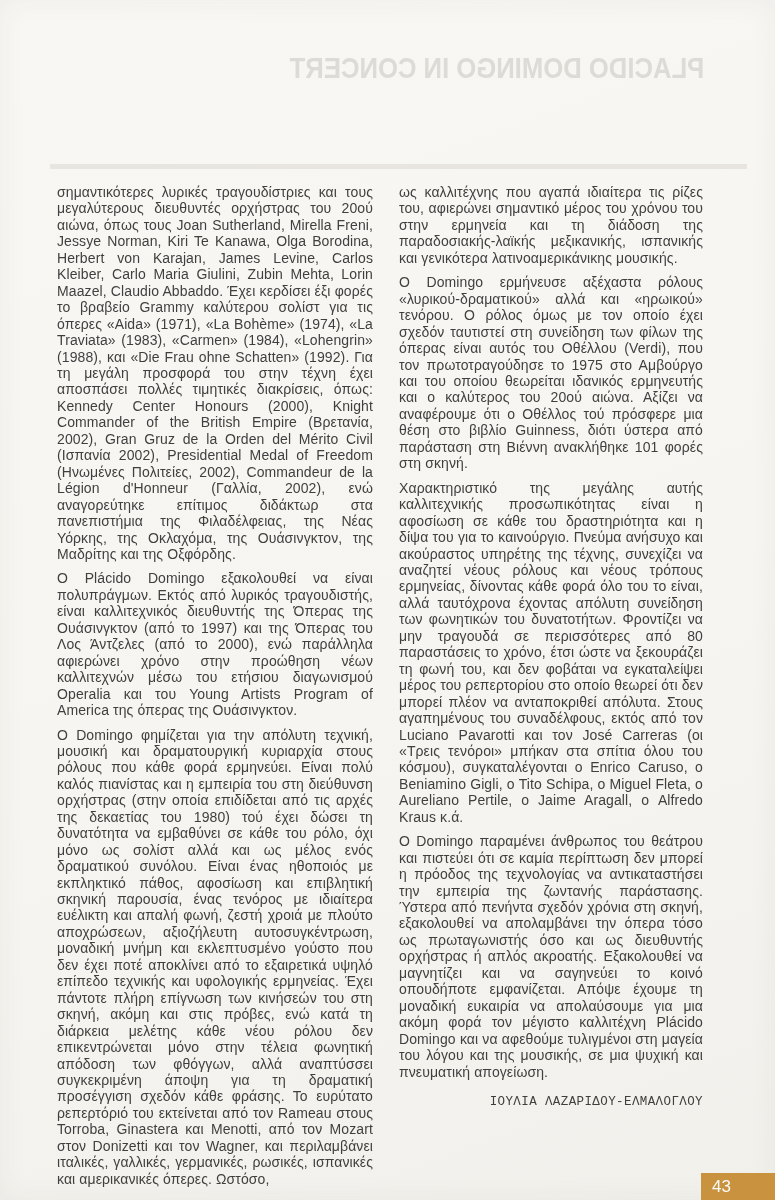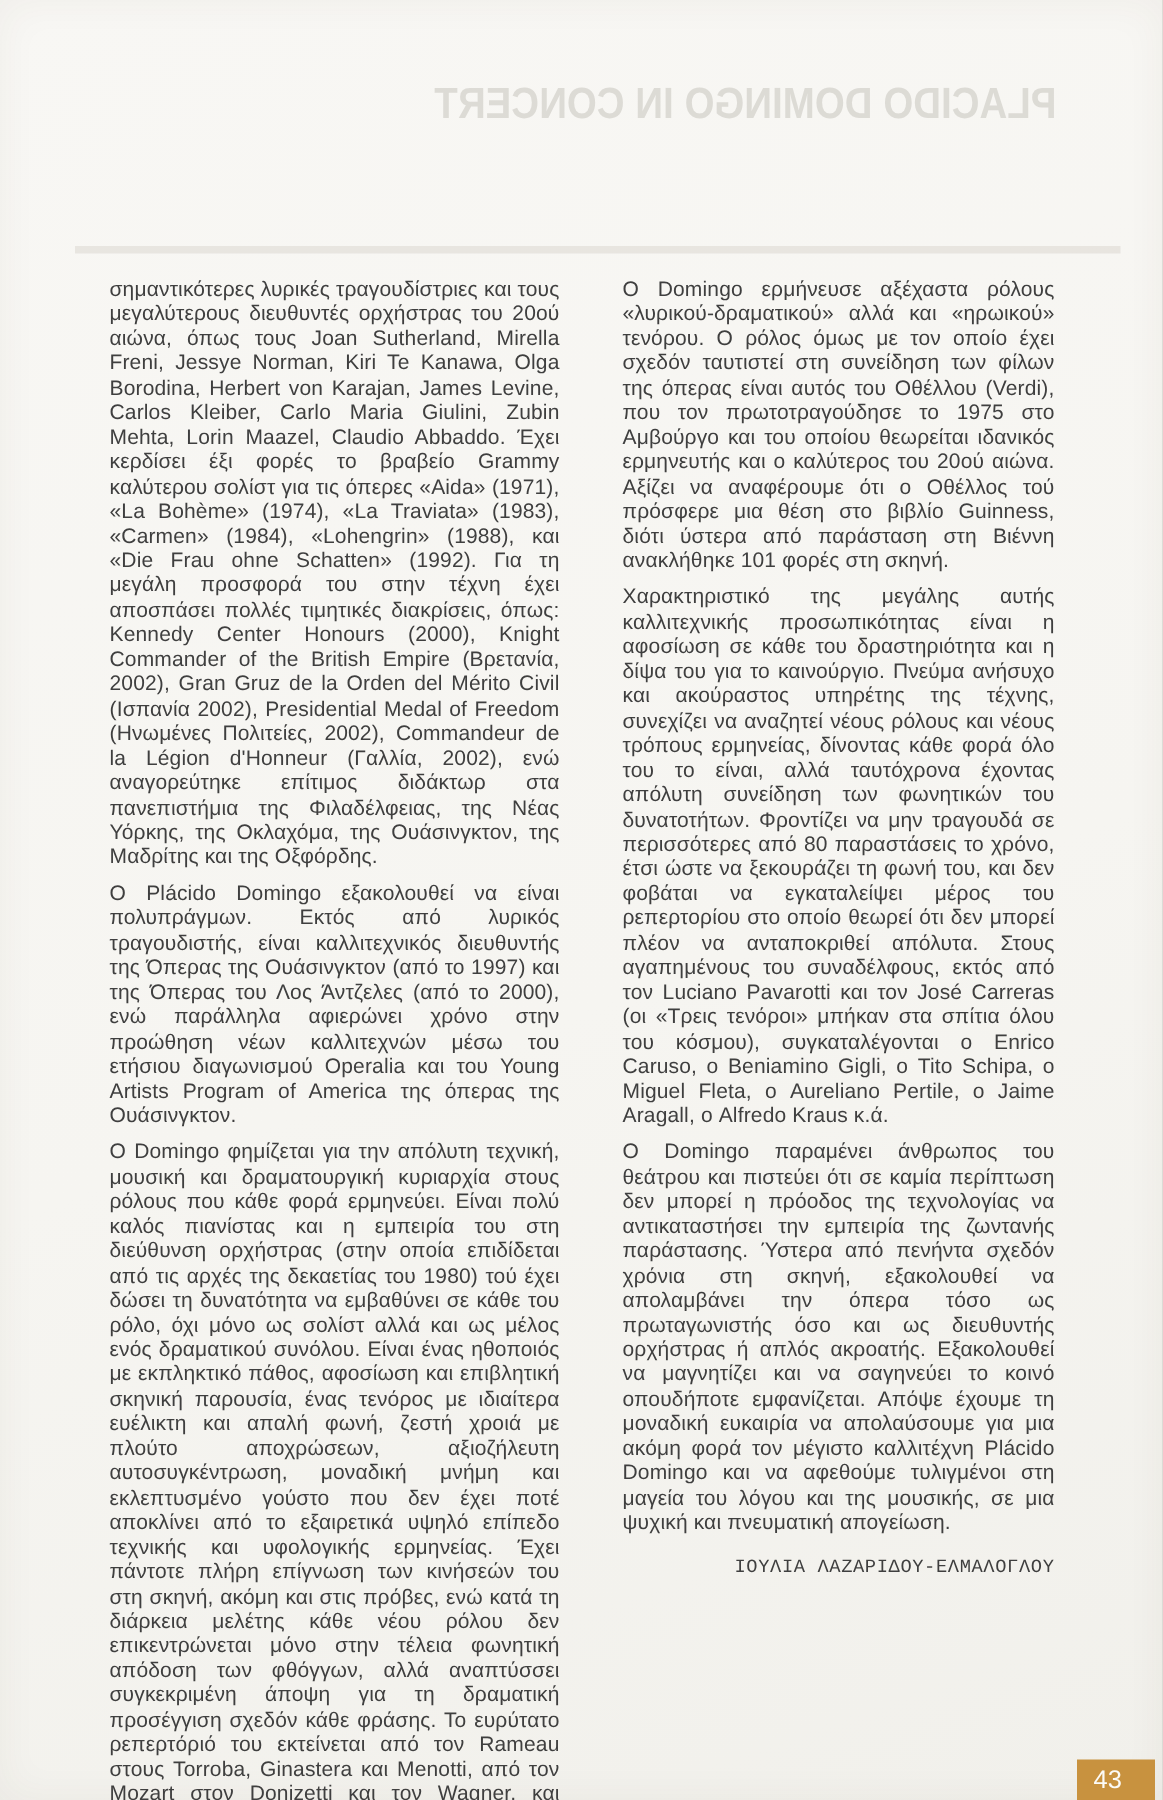--- a/index.html
+++ b/index.html
@@ -33,35 +33,35 @@
   }
   .col {
     position: absolute;
     top: 184px;
     text-align: justify;
     font-size: 14px;
     line-height: 16.45px;
     letter-spacing: 0.1px;
     color: #3f3f3f;
   }
-  .col p { margin: 0 0 8px 16px; }
+  .col p { margin: 0 0 8px 0; }
   .col-left  { left: 57px;  width: 316px; }
   .col-right { left: 399px; width: 304px; }
   .byline {
     margin-top: 14px;
     text-align: right;
     font-size: 12.5px;
     letter-spacing: 0.4px;
     color: #3f3f3f;
     font-family: Liberation Mono, monospace;
   }
   .page-badge {
     position: absolute;
-    left: 718px; top: 1173px;
-    width: 52px; height: 27px;
+    left: 701px; top: 1173px;
+    width: 74px; height: 27px;
     box-sizing: border-box;
     padding-left: 11px;
     background: #c8923f;
     color: #fcfbf7;
     font-size: 17px;
     line-height: 27px;
   }
 </style>
 </head>
 <body>
@@ -72,20 +72,21 @@
 
   <div class="ghost-rule"></div>
 
   <div class="col col-left">
     <p>σημαντικότερες λυρικές τραγουδίστριες και τους μεγαλύτερους διευθυντές ορχήστρας του 20ού αιώνα, όπως τους Joan Sutherland, Mirella Freni, Jessye Norman, Kiri Te Kanawa, Olga Borodina, Herbert von Karajan, James Levine, Carlos Kleiber, Carlo Maria Giulini, Zubin Mehta, Lorin Maazel, Claudio Abbaddo. Έχει κερδίσει έξι φορές το βραβείο Grammy καλύτερου σολίστ για τις όπερες «Aida» (1971), «La Bohème» (1974), «La Traviata» (1983), «Carmen» (1984), «Lohengrin» (1988), και «Die Frau ohne Schatten» (1992). Για τη μεγάλη προσφορά του στην τέχνη έχει αποσπάσει πολλές τιμητικές διακρίσεις, όπως: Kennedy Center Honours (2000), Knight Commander of the British Empire (Βρετανία, 2002), Gran Gruz de la Orden del Mérito Civil (Ισπανία 2002), Presidential Medal of Freedom (Ηνωμένες Πολιτείες, 2002), Commandeur de la Légion d'Honneur (Γαλλία, 2002), ενώ αναγορεύτηκε επίτιμος διδάκτωρ στα πανεπιστήμια της Φιλαδέλφειας, της Νέας Υόρκης, της Οκλαχόμα, της Ουάσινγκτον, της Μαδρίτης και της Οξφόρδης.</p>
     <p>Ο Plácido Domingo εξακολουθεί να είναι πολυπράγμων. Εκτός από λυρικός τραγουδιστής, είναι καλλιτεχνικός διευθυντής της Όπερας της Ουάσινγκτον (από το 1997) και της Όπερας του Λος Άντζελες (από το 2000), ενώ παράλληλα αφιερώνει χρόνο στην προώθηση νέων καλλιτεχνών μέσω του ετήσιου διαγωνισμού Operalia και του Young Artists Program of America της όπερας της Ουάσινγκτον.</p>
     <p>Ο Domingo φημίζεται για την απόλυτη τεχνική, μουσική και δραματουργική κυριαρχία στους ρόλους που κάθε φορά ερμηνεύει. Είναι πολύ καλός πιανίστας και η εμπειρία του στη διεύθυνση ορχήστρας (στην οποία επιδίδεται από τις αρχές της δεκαετίας του 1980) τού έχει δώσει τη δυνατότητα να εμβαθύνει σε κάθε του ρόλο, όχι μόνο ως σολίστ αλλά και ως μέλος ενός δραματικού συνόλου. Είναι ένας ηθοποιός με εκπληκτικό πάθος, αφοσίωση και επιβλητική σκηνική παρουσία, ένας τενόρος με ιδιαίτερα ευέλικτη και απαλή φωνή, ζεστή χροιά με πλούτο αποχρώσεων, αξιοζήλευτη αυτοσυγκέντρωση, μοναδική μνήμη και εκλεπτυσμένο γούστο που δεν έχει ποτέ αποκλίνει από το εξαιρετικά υψηλό επίπεδο τεχνικής και υφολογικής ερμηνείας. Έχει πάντοτε πλήρη επίγνωση των κινήσεών του στη σκηνή, ακόμη και στις πρόβες, ενώ κατά τη διάρκεια μελέτης κάθε νέου ρόλου δεν επικεντρώνεται μόνο στην τέλεια φωνητική απόδοση των φθόγγων, αλλά αναπτύσσει συγκεκριμένη άποψη για τη δραματική προσέγγιση σχεδόν κάθε φράσης. Το ευρύτατο ρεπερτόριό του εκτείνεται από τον Rameau στους Torroba, Ginastera και Menotti, από τον Mozart στον Donizetti και τον Wagner, και περιλαμβάνει ιταλικές, γαλλικές, γερμανικές, ρωσικές, ισπανικές και αμερικανικές όπερες. Ωστόσο,</p>
   </div>
 
   <div class="col col-right">
+    <p>ως καλλιτέχνης που αγαπά ιδιαίτερα τις ρίζες του, αφιερώνει σημαντικό μέρος του χρόνου του στην ερμηνεία και τη διάδοση της παραδοσιακής-λαϊκής μεξικανικής, ισπανικής και γενικότερα λατινοαμερικάνικης μουσικής.</p>
     <p>Ο Domingo ερμήνευσε αξέχαστα ρόλους «λυρικού-δραματικού» αλλά και «ηρωικού» τενόρου. Ο ρόλος όμως με τον οποίο έχει σχεδόν ταυτιστεί στη συνείδηση των φίλων της όπερας είναι αυτός του Οθέλλου (Verdi), που τον πρωτοτραγούδησε το 1975 στο Αμβούργο και του οποίου θεωρείται ιδανικός ερμηνευτής και ο καλύτερος του 20ού αιώνα. Αξίζει να αναφέρουμε ότι ο Οθέλλος τού πρόσφερε μια θέση στο βιβλίο Guinness, διότι ύστερα από παράσταση στη Βιέννη ανακλήθηκε 101 φορές στη σκηνή.</p>
     <p>Χαρακτηριστικό της μεγάλης αυτής καλλιτεχνικής προσωπικότητας είναι η αφοσίωση σε κάθε του δραστηριότητα και η δίψα του για το καινούργιο. Πνεύμα ανήσυχο και ακούραστος υπηρέτης της τέχνης, συνεχίζει να αναζητεί νέους ρόλους και νέους τρόπους ερμηνείας, δίνοντας κάθε φορά όλο του το είναι, αλλά ταυτόχρονα έχοντας απόλυτη συνείδηση των φωνητικών του δυνατοτήτων. Φροντίζει να μην τραγουδά σε περισσότερες από 80 παραστάσεις το χρόνο, έτσι ώστε να ξεκουράζει τη φωνή του, και δεν φοβάται να εγκαταλείψει μέρος του ρεπερτορίου στο οποίο θεωρεί ότι δεν μπορεί πλέον να ανταποκριθεί απόλυτα. Στους αγαπημένους του συναδέλφους, εκτός από τον Luciano Pavarotti και τον José Carreras (οι «Τρεις τενόροι» μπήκαν στα σπίτια όλου του κόσμου), συγκαταλέγονται ο Enrico Caruso, ο Beniamino Gigli, ο Tito Schipa, ο Miguel Fleta, ο Aureliano Pertile, ο Jaime Aragall, ο Alfredo Kraus κ.ά.</p>
     <p>Ο Domingo παραμένει άνθρωπος του θεάτρου και πιστεύει ότι σε καμία περίπτωση δεν μπορεί η πρόοδος της τεχνολογίας να αντικαταστήσει την εμπειρία της ζωντανής παράστασης. Ύστερα από πενήντα σχεδόν χρόνια στη σκηνή, εξακολουθεί να απολαμβάνει την όπερα τόσο ως πρωταγωνιστής όσο και ως διευθυντής ορχήστρας ή απλός ακροατής. Εξακολουθεί να μαγνητίζει και να σαγηνεύει το κοινό οπουδήποτε εμφανίζεται. Απόψε έχουμε τη μοναδική ευκαιρία να απολαύσουμε για μια ακόμη φορά τον μέγιστο καλλιτέχνη Plácido Domingo και να αφεθούμε τυλιγμένοι στη μαγεία του λόγου και της μουσικής, σε μια ψυχική και πνευματική απογείωση.</p>
     <div class="byline">ΙΟΥΛΙΑ ΛΑΖΑΡΙΔΟΥ-ΕΛΜΑΛΟΓΛΟΥ</div>
   </div>
 
   <div class="page-badge">
     <span>43</span>
   </div>
 

